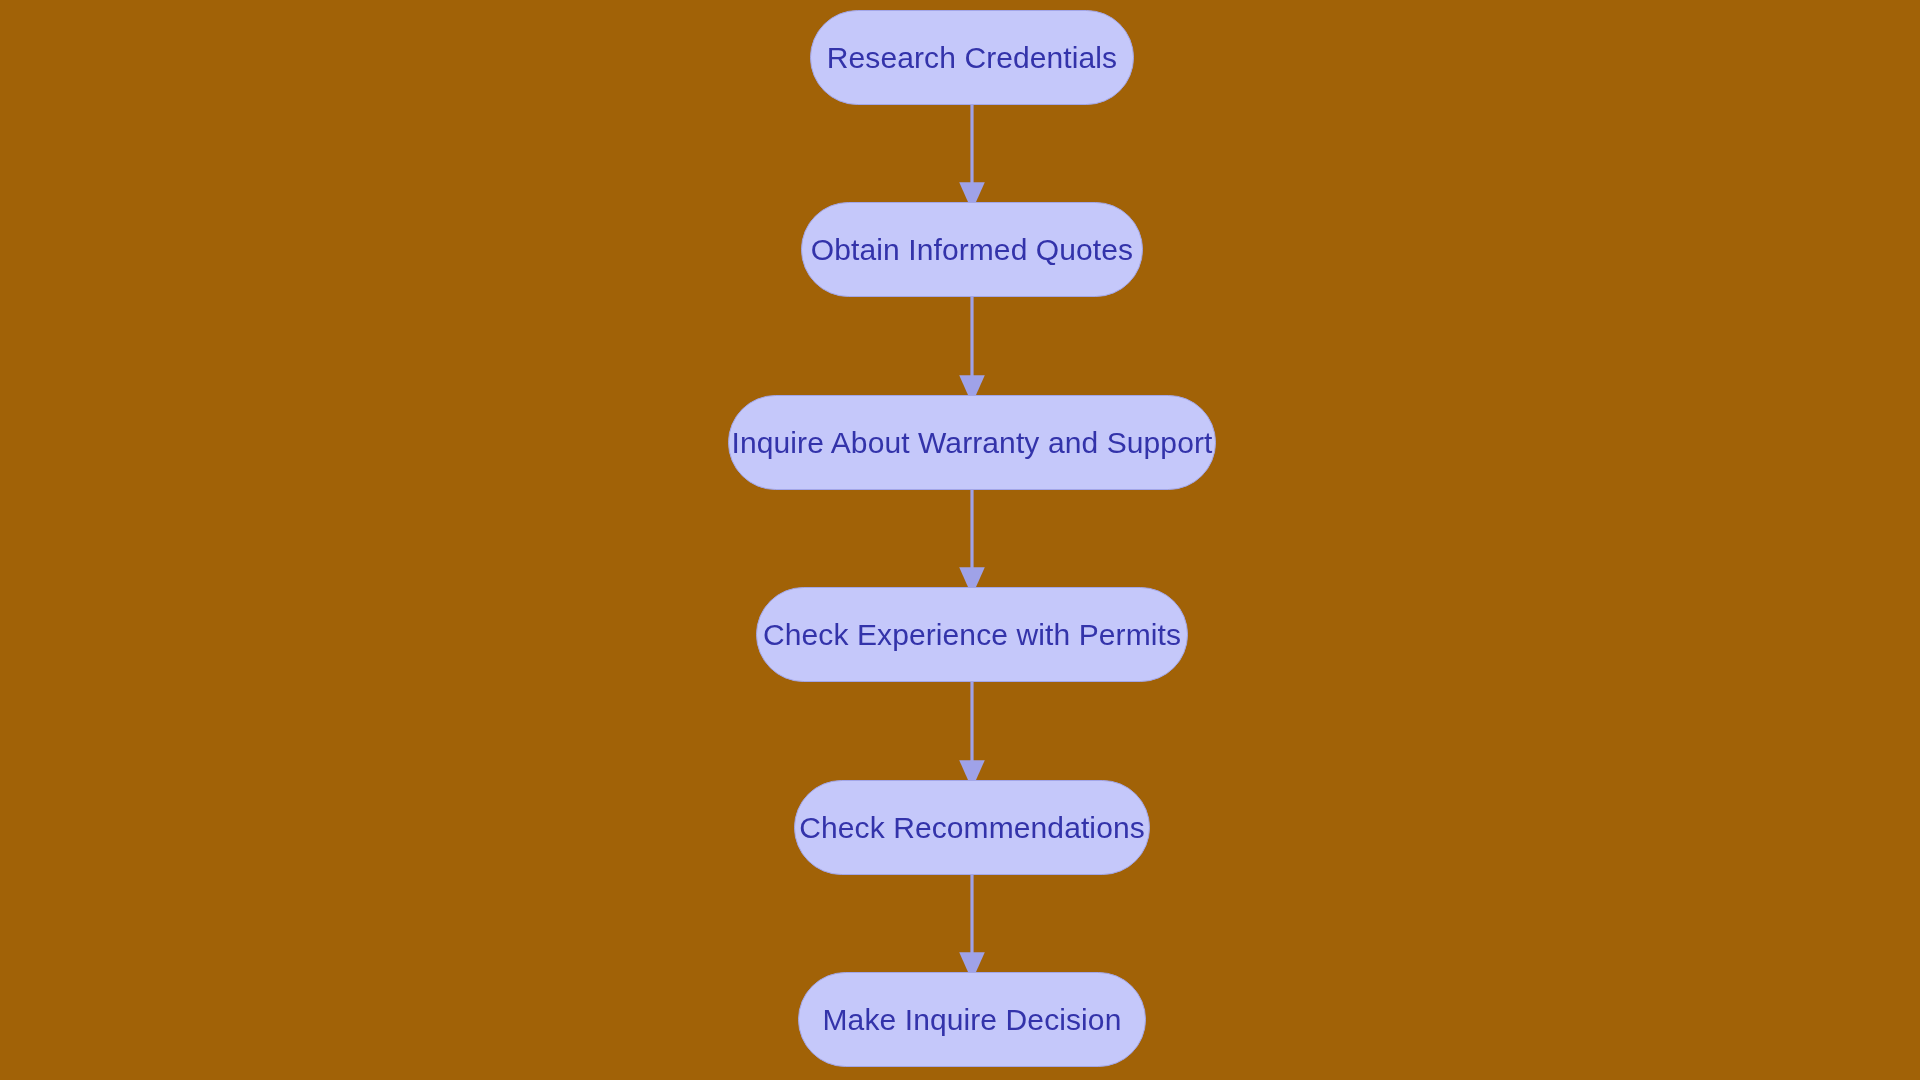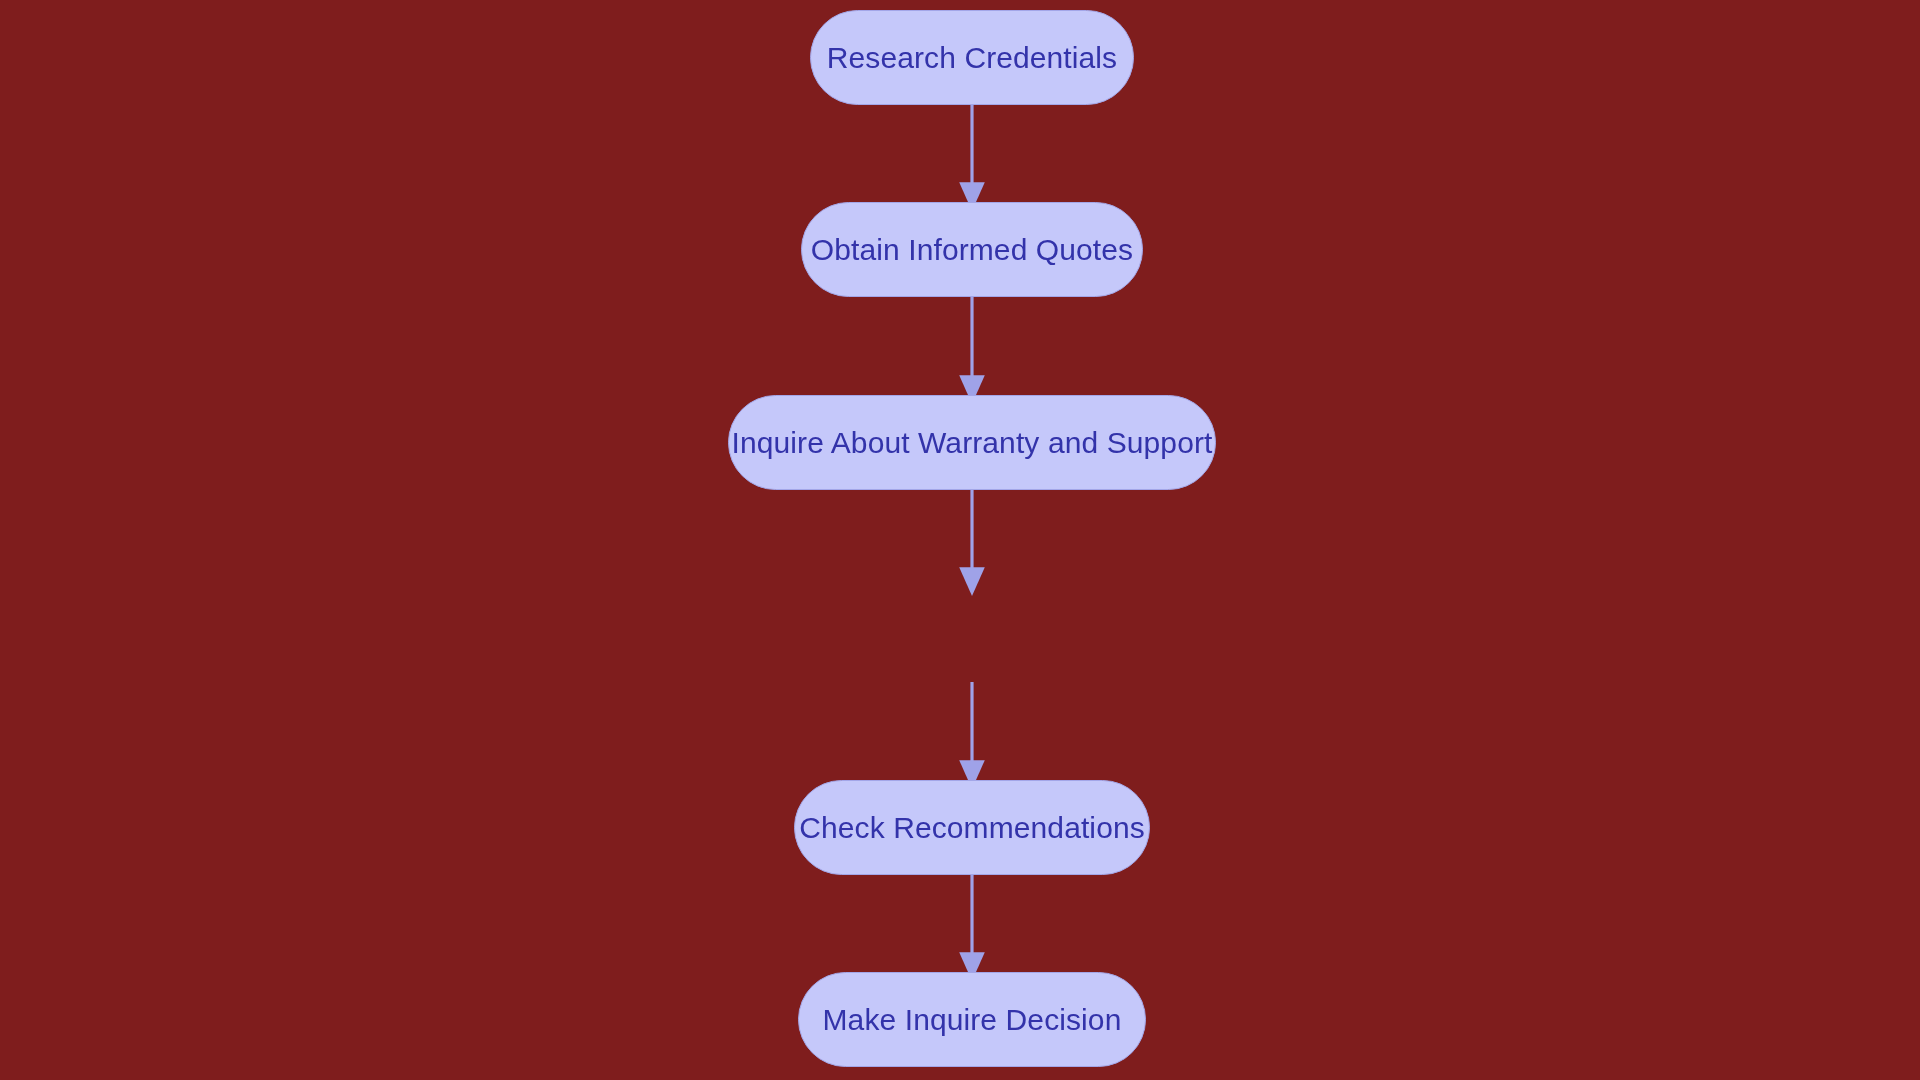--- a/index.html
+++ b/index.html
@@ -12,21 +12,21 @@
     width: 1920px;
     height: 1080px;
     overflow: hidden;
     font-family: "Liberation Sans", sans-serif;
   }
 
   #flowchart-canvas {
     position: relative;
     width: 1920px;
     height: 1080px;
-    background: #7f1d1d;
+    background: #a16207;
   }
 
   
   #connector-layer {
     position: absolute;
     left: 0;
     top: 0;
     width: 1920px;
     height: 1080px;
     z-index: 1;
@@ -93,20 +93,23 @@
     </div>
 
     <div class="flow-node" style="left:972px; top:202px; width:342px;">
       <span class="flow-node-label">Obtain Informed Quotes</span>
     </div>
 
     <div class="flow-node" style="left:972px; top:395px; width:488px;">
       <span class="flow-node-label">Inquire About Warranty and Support</span>
     </div>
 
+    <div class="flow-node" style="left:972px; top:587px; width:432px;">
+      <span class="flow-node-label">Check Experience with Permits</span>
+    </div>
 
     <div class="flow-node" style="left:972px; top:780px; width:356px;">
       <span class="flow-node-label">Check Recommendations</span>
     </div>
 
     <div class="flow-node" style="left:972px; top:972px; width:348px;">
       <span class="flow-node-label">Make Inquire Decision</span>
     </div>
 
   </div>

